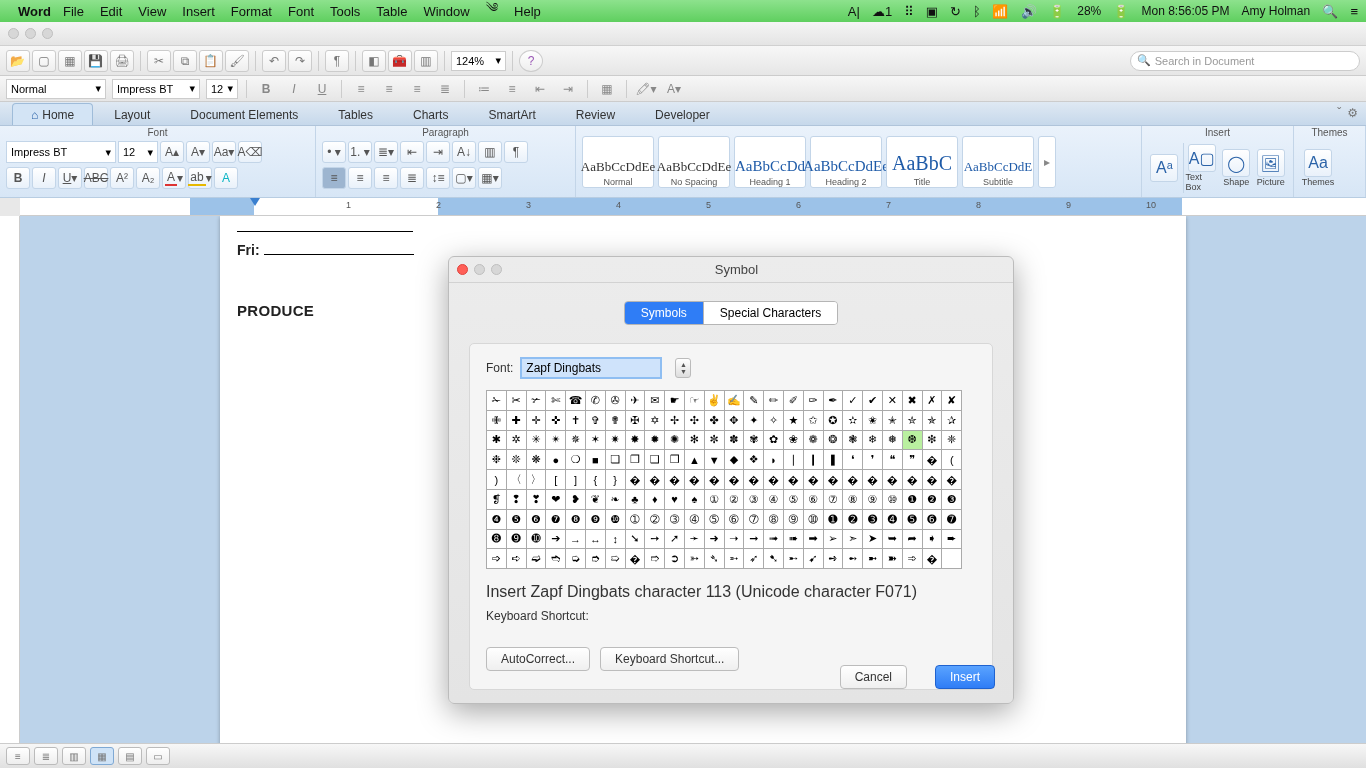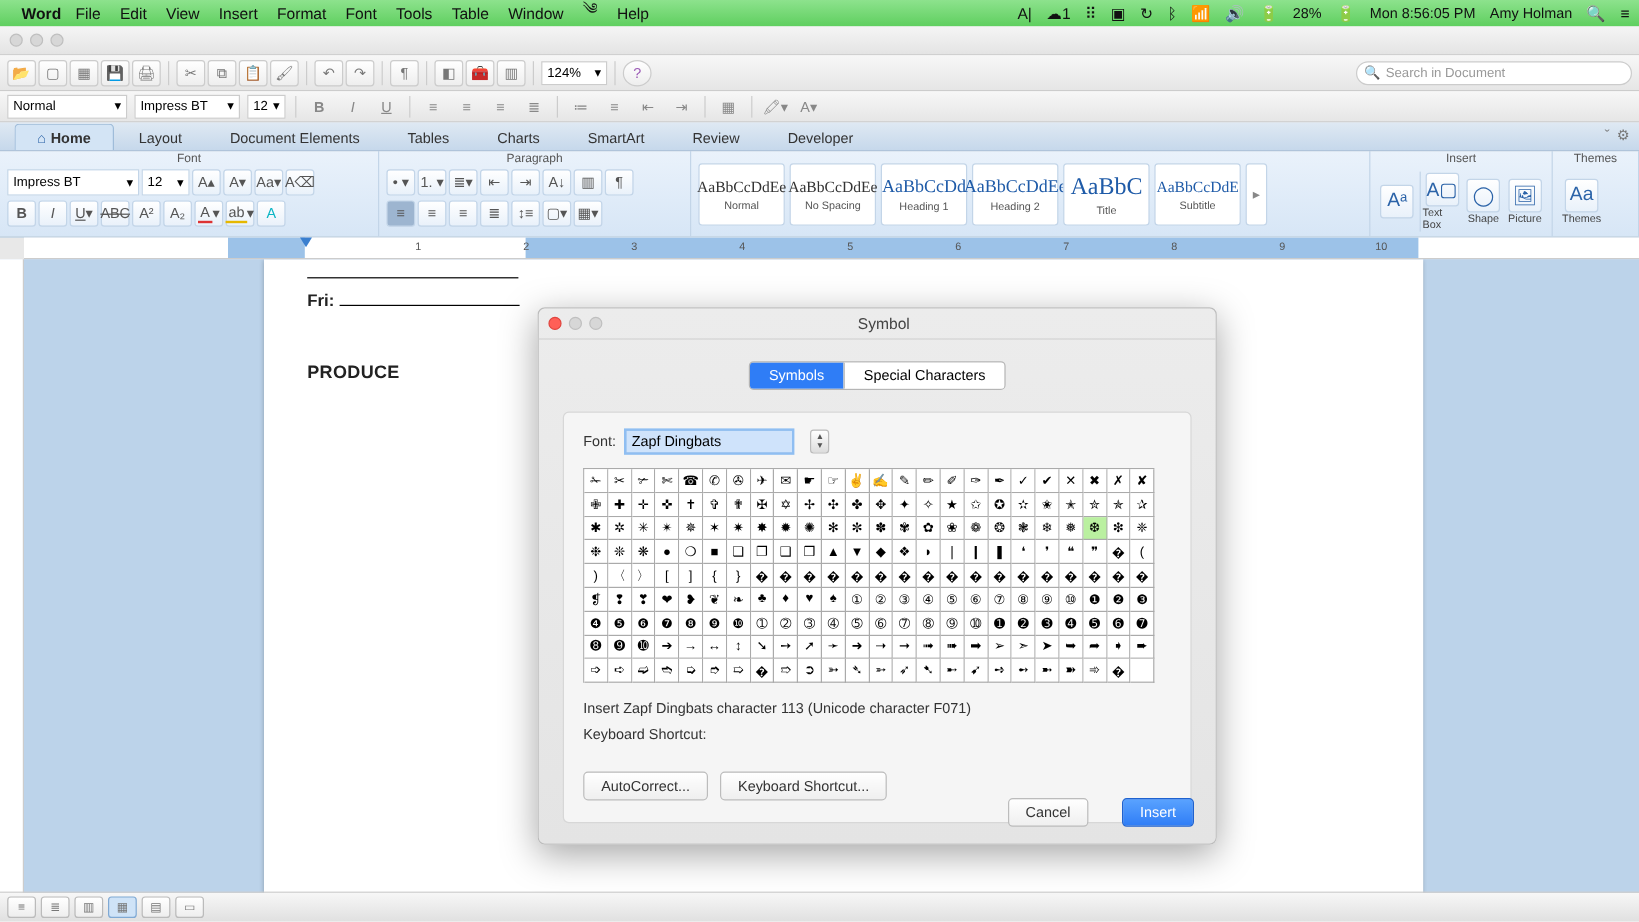--- a/index.html
+++ b/index.html
@@ -34,21 +34,21 @@
 .stylesel{height:20px;border:1px solid #ccc;background:#fff;padding:0 4px;font-size:11px;display:flex;align-items:center;}
 .stylesel:nth-child(1){width:100px;}
 .stylesel:nth-child(2){width:88px;}
 .stylesel:nth-child(3){width:32px;}
 .fmtbtn{width:22px;height:20px;display:flex;align-items:center;justify-content:center;color:#888;border-radius:3px;}
 .vsep{width:1px;height:18px;background:#ccc;margin:0 2px;}
 
 
 .ribtabs{height:24px;background:linear-gradient(#dfe9f3,#c6d8eb);border-bottom:1px solid #b0c4da;display:flex;align-items:flex-end;padding:0 12px;gap:2px;position:relative;}
 .tab{padding:4px 18px 3px;font-size:12px;color:#333;border:1px solid transparent;border-bottom:none;border-radius:4px 4px 0 0;cursor:default;}
-.tab.active{background:#d3e4f5;border-color:#9fbcd9;font-weight:700;}
+.tab.active{background:#d3e4f5;border-color:#9fbcd9;font-weight:400;}
 .tab .home-icon{margin-right:4px;color:#2b63a8;}
 .ribtabs .right{position:absolute;right:8px;top:4px;display:flex;gap:6px;color:#777;}
 
 
 .ribbon{height:72px;background:linear-gradient(#eaf2fb,#d7e6f6);border-bottom:1px solid #b8cde2;display:flex;}
 .group{border-right:1px solid #c3d5e8;padding:1px 6px 0;display:flex;flex-direction:column;}
 .group .glabel{text-align:center;font-size:10px;color:#555;height:12px;line-height:12px;}
 .group .gbody{flex:1;display:flex;align-items:center;gap:2px;}
 .fontgrp{width:316px;}
 .paragrp{width:260px;}
@@ -58,40 +58,40 @@
 .fontgrp .gbody, .paragrp .gbody{flex-wrap:wrap;align-content:flex-start;padding-top:2px;}
 .fontgrp .row1, .paragrp .row1{display:flex;gap:2px;width:100%;margin-bottom:2px;}
 .fontgrp .row2, .paragrp .row2{display:flex;gap:2px;width:100%;}
 .fsel{height:22px;border:1px solid #c3d5e8;background:#fff;font-size:11px;padding:0 4px;display:flex;align-items:center;}
 .fsel.fontname{width:110px;}
 .fsel.fontsize{width:40px;}
 .sq{width:24px;height:22px;border:1px solid #c3d5e8;border-radius:3px;background:linear-gradient(#fff,#e9f1fa);display:flex;align-items:center;justify-content:center;color:#555;font-size:12px;}
 .sq .under{border-bottom:2px solid #d33;padding:0 2px;}
 .sq .aunder{border-bottom:2px solid #e6b800;padding:0 2px;}
 
-.stylecard{width:72px;height:52px;border:1px solid #c3d5e8;border-radius:3px;background:#fff;display:flex;flex-direction:column;align-items:center;justify-content:center;font-size:9px;color:#555;margin-right:2px;}
+.stylecard{width:72px;height:52px;border:1px solid #c3d5e8;border-radius:3px;background:#fff;display:flex;flex-direction:column;align-items:center;justify-content:flex-end;font-size:9px;color:#555;margin-right:2px;}
 .stylecard .prev{font-family:"Times New Roman",serif;font-size:13px;color:#1f5ba8;margin-bottom:2px;white-space:nowrap;overflow:hidden;}
 .stylecard .prev.norm{color:#333;}
 .stylecard:nth-child(3) .prev,.stylecard:nth-child(4) .prev{font-size:15px;}
 .stylecard:nth-child(5) .prev{font-size:20px;}
 .scrollarr{width:18px;height:52px;border:1px solid #c3d5e8;border-radius:3px;background:#fff;display:flex;align-items:center;justify-content:center;color:#888;}
 .bigbtn{width:36px;display:flex;flex-direction:column;align-items:center;justify-content:center;gap:0;font-size:9px;color:#444;}
 .bigbtn .bicn{width:28px;height:28px;border:1px solid #c3d5e8;border-radius:3px;background:linear-gradient(#fff,#e9f1fa);display:flex;align-items:center;justify-content:center;font-size:16px;color:#2b63a8;}
 
 
 .docarea{position:relative;height:calc(768px - 22px - 24px - 30px - 26px - 24px - 72px - 25px);background:#bcd3ea;display:flex;}
 .vruler{width:20px;background:#fff;border-right:1px solid #ccc;position:relative;}
 .hruler{height:18px;background:#fff;border-bottom:1px solid #ccc;margin-left:20px;position:relative;}
 .hruler .shade-left{position:absolute;left:170px;width:64px;top:0;bottom:0;background:#9cc2e8;}
 .hruler .shade-right{position:absolute;left:418px;right:184px;top:0;bottom:0;background:#9cc2e8;}
 .hruler .tick{position:absolute;top:2px;font-size:9px;color:#555;}
 .hruler .marker{position:absolute;top:0;width:0;height:0;border-left:5px solid transparent;border-right:5px solid transparent;border-top:8px solid #3a7fcf;}
 .pagewrap{flex:1;overflow:hidden;position:relative;}
 .page{position:absolute;left:200px;top:0;width:966px;height:700px;background:#fff;box-shadow:0 1px 4px rgba(0,0,0,.3);}
-.page .content{padding:10px 36px;font-family:"Times New Roman",serif;color:#222;}
+.page .content{padding:10px 17px;font-family:"Times New Roman",serif;color:#222;}
 .page .fri{font-size:14px;font-weight:700;margin-top:10px;}
 .page .fri .uline{display:inline-block;width:150px;border-bottom:1px solid #000;margin-left:4px;}
 .page .produce{font-size:15px;font-weight:700;margin-top:44px;letter-spacing:.3px;}
 
 
 .statusbar{position:absolute;left:0;right:0;bottom:0;height:25px;background:linear-gradient(#f7f7f7,#e0e0e0);border-top:1px solid #ccc;display:flex;align-items:center;padding:0 6px;gap:4px;}
 .viewbtn{width:24px;height:18px;border:1px solid #bbb;border-radius:3px;background:linear-gradient(#fff,#eee);display:flex;align-items:center;justify-content:center;color:#777;font-size:10px;}
 .viewbtn.active{background:#cfe3f7;border-color:#7fa9d4;}
 
 
@@ -109,21 +109,21 @@
 .segctrl .segitem + .segitem{border-left:1px solid #b5b5b5;}
 .inner{background:#f5f5f5;border:1px solid #d7d7d7;border-radius:5px;padding:14px 16px 18px;}
 .fontrow{display:flex;align-items:center;gap:8px;font-size:12px;margin-bottom:12px;}
 .fontrow label{color:#333;}
 .fontrow .combo{position:relative;}
 .fontrow input{width:140px;height:20px;border:1px solid #a9c6e8;background:#cfe3fb;padding:0 4px;font-size:12px;outline:2px solid #8fbef2;outline-offset:-1px;}
 .fontrow .step{width:16px;height:20px;border:1px solid #bbb;border-radius:3px;background:linear-gradient(#fff,#ddd);display:flex;flex-direction:column;justify-content:center;align-items:center;font-size:7px;color:#555;margin-left:6px;}
 .grid{display:grid;grid-template-columns:repeat(24,19.8px);grid-auto-rows:19.8px;border:1px solid #aaa;border-right:none;border-bottom:none;width:calc(24 * 19.8px + 1px);}
 .cell{border-right:1px solid #aaa;border-bottom:1px solid #aaa;display:flex;align-items:center;justify-content:center;font-size:11px;font-family:"Zapf Dingbats","Arial Unicode MS",sans-serif;color:#000;background:#fff;cursor:default;}
 .cell.sel{background:#baf0a0;}
-.info{font-size:12px;color:#333;margin-top:14px;}
+.info{font-size:16px;color:#333;margin-top:14px;}
 .info2{font-size:12px;color:#333;margin-top:8px;}
 .dlg-lowbtns{display:flex;gap:10px;margin-top:24px;}
 .macbtn{height:24px;padding:0 14px;border:1px solid #bcbcbc;border-radius:4px;background:linear-gradient(#fff,#efefef);font-size:12px;color:#333;display:flex;align-items:center;}
 .dlg-footer{position:absolute;right:18px;bottom:14px;display:flex;gap:28px;}
 .macbtn.primary{background:linear-gradient(#5aa3ff,#2f7df6);color:#fff;border-color:#1f62cf;}
 </style>
 </head>
 <body>
 
 <div class="menubar">

